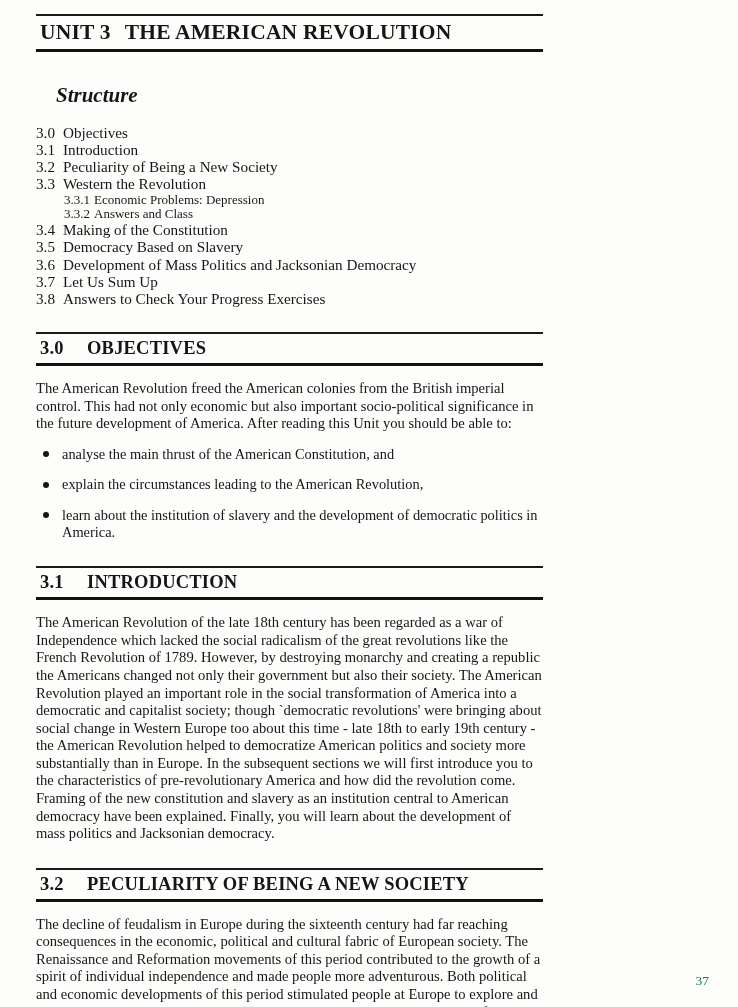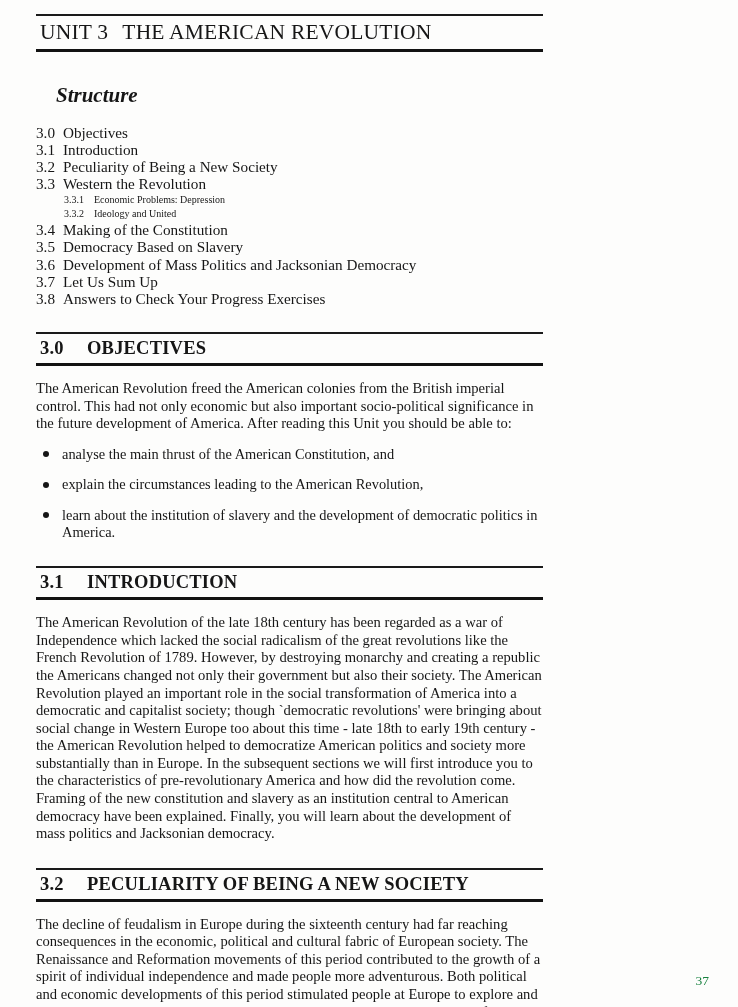--- a/index.html
+++ b/index.html
@@ -38,21 +38,21 @@
     background: #1a1a1a;
     width: 100%;
   }
   .rule-thick {
     height: 3px;
     background: #121212;
     width: 100%;
   }
   .unit-title {
     font-size: 21.5px;
-    font-weight: normal;
+    font-weight: bold;
     letter-spacing: 0.2px;
     padding: 5px 0 4px 4px;
     line-height: 1.1;
     white-space: nowrap;
   }
   .unit-title .unit-num { margin-right: 14px; }
 
   
   .structure-heading {
     font-size: 21px;
@@ -73,21 +73,21 @@
   .structure-list li .num {
     display: inline-block;
     width: 27px;
   }
   .sub-list {
     margin: 1px 0 1px 0;
     padding: 0;
     list-style: none;
   }
   .sub-list li {
-    font-size: 10px;
+    font-size: 13px;
     line-height: 13.4px;
     padding-left: 28px;
     white-space: nowrap;
   }
   .sub-list li .num {
     display: inline-block;
     width: 30px;
   }
 
   
@@ -168,21 +168,21 @@
     </div>
 
     <div class="structure-heading">Structure</div>
     <ul class="structure-list">
       <li><span class="num">3.0</span><span>Objectives</span></li>
       <li><span class="num">3.1</span><span>Introduction</span></li>
       <li><span class="num">3.2</span><span>Peculiarity of Being a New Society</span></li>
       <li><span class="num">3.3</span><span>Western the Revolution</span>
         <ul class="sub-list">
           <li><span class="num">3.3.1</span><span>Economic Problems:  Depression</span></li>
-          <li><span class="num">3.3.2</span><span>Ideology and United</span></li>
+          <li><span class="num">3.3.2</span><span>Answers and Class</span></li>
         </ul>
       </li>
       <li><span class="num">3.4</span><span>Making of the Constitution</span></li>
       <li><span class="num">3.5</span><span>Democracy Based on Slavery</span></li>
       <li><span class="num">3.6</span><span>Development of Mass Politics and Jacksonian Democracy</span></li>
       <li><span class="num">3.7</span><span>Let Us Sum Up</span></li>
       <li><span class="num">3.8</span><span>Answers to Check Your Progress Exercises</span></li>
     </ul>
 
     <div class="section">

